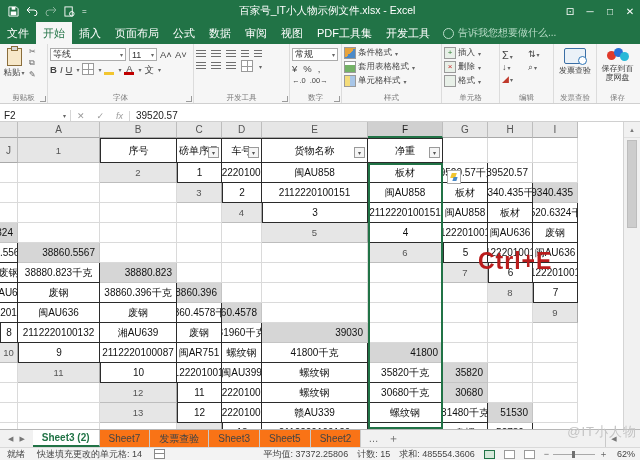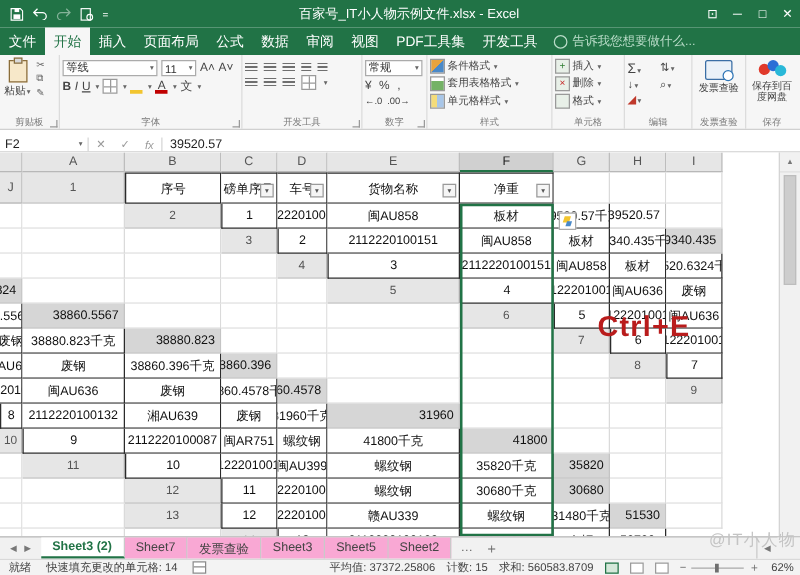--- a/index.html
+++ b/index.html
@@ -85,21 +85,21 @@
   .flashfill:before{content:"";position:absolute;left:3px;top:2px;width:5px;height:5px;background:#f2c52f;transform:skewX(-18deg);}
   .flashfill:after{content:"";position:absolute;left:5px;bottom:2px;width:4px;height:4px;background:#4a89c8;transform:skewX(-18deg);}
   .annot{position:absolute;left:478px;top:126px;font-size:23px;font-weight:600;color:#b91c1c;letter-spacing:1px;}
   
   .vscroll{position:absolute;top:122px;left:623px;width:17px;height:307px;background:#f1f1f1;border-left:1px solid #d4d4d4;box-sizing:border-box;}
   .vs-up{height:15px;display:flex;align-items:center;justify-content:center;font-size:6px;color:#777;border-bottom:1px solid #e0e0e0;}
   .vs-thumb{margin:2px auto 0;width:10px;height:88px;background:#cdcdcd;border:1px solid #bdbdbd;box-sizing:border-box;}
   
   .sheetbar{position:absolute;top:429px;left:0;right:0;height:18px;background:#f1f1f1;border-top:1px solid #b7b7b7;display:flex;align-items:stretch;font-size:10px;box-sizing:border-box;}
   .snav{display:flex;align-items:center;gap:6px;padding:0 8px;color:#777;font-size:7px;}
-  .stab{display:flex;align-items:center;padding:0 9px;border-right:1px solid #c9c9c9;color:#444;white-space:nowrap;background:#f9a8d4;}
+  .stab{display:flex;align-items:center;padding:0 9px;border-right:1px solid #c9c9c9;color:#444;white-space:nowrap;background:#f97316;}
   .stab.active{background:#fff;color:#217346;font-weight:bold;border-bottom:2px solid #217346;box-sizing:border-box;}
   .sdots{display:flex;align-items:center;padding:0 7px;color:#666;}
   .splus{display:flex;align-items:center;justify-content:center;width:16px;color:#666;font-size:11px;}
   .hscroll{margin-left:auto;display:flex;align-items:center;border-left:1px solid #c9c9c9;}
   .hs-btn{width:16px;text-align:center;font-size:7px;color:#777;}
   .hs-track{width:18px;height:100%;background:#f1f1f1;}
   
   .statusbar{position:absolute;top:447px;left:0;right:0;height:13px;background:#f3f3f3;border-top:1px solid #d9d9d9;display:flex;align-items:center;font-size:9px;color:#444;box-sizing:border-box;}
   .sb-left{display:flex;align-items:center;gap:12px;padding-left:7px;white-space:nowrap;}
   .macroicon{width:9px;height:8px;border:1px solid #8a8a8a;background:linear-gradient(#8a8a8a,#8a8a8a) 0 3px/100% 1px no-repeat,#fff;}
@@ -442,21 +442,21 @@
         <div class="cell"></div>
         <div class="cell"></div>
         <div class="cell"></div>
         <div class="cell"></div>
         <div class="rh">9</div>
         <div class="cell tbl tleft">8</div>
         <div class="cell tbl">2112220100132</div>
         <div class="cell tbl">湘AU639</div>
         <div class="cell tbl">废钢</div>
         <div class="cell tbl">31960千克</div>
-        <div class="cell fcol">31960</div>
+        <div class="cell fcol">39030</div>
         <div class="cell"></div>
         <div class="cell"></div>
         <div class="cell"></div>
         <div class="cell"></div>
         <div class="rh">10</div>
         <div class="cell tbl tleft">9</div>
         <div class="cell tbl">2112220100087</div>
         <div class="cell tbl">闽AR751</div>
         <div class="cell tbl">螺纹钢</div>
         <div class="cell tbl">41800千克</div>
@@ -539,21 +539,21 @@
 
   <div class="statusbar">
     <div class="sb-left">
       <span>就绪</span>
       <span>快速填充更改的单元格: 14</span>
       <span class="macroicon"></span>
     </div>
     <div class="sb-right">
       <span>平均值: 37372.25806</span>
       <span>计数: 15</span>
-      <span>求和: 560583.8709</span>
+      <span>求和: 485554.3606</span>
       <span class="vicon sel"></span>
       <span class="vicon"></span>
       <span class="vicon"></span>
       <span class="zoomslider">
         <span>−</span>
         <span class="ztrack">
             <span class="zthumb"></span>
           </span>
         <span>＋</span>
       </span>

